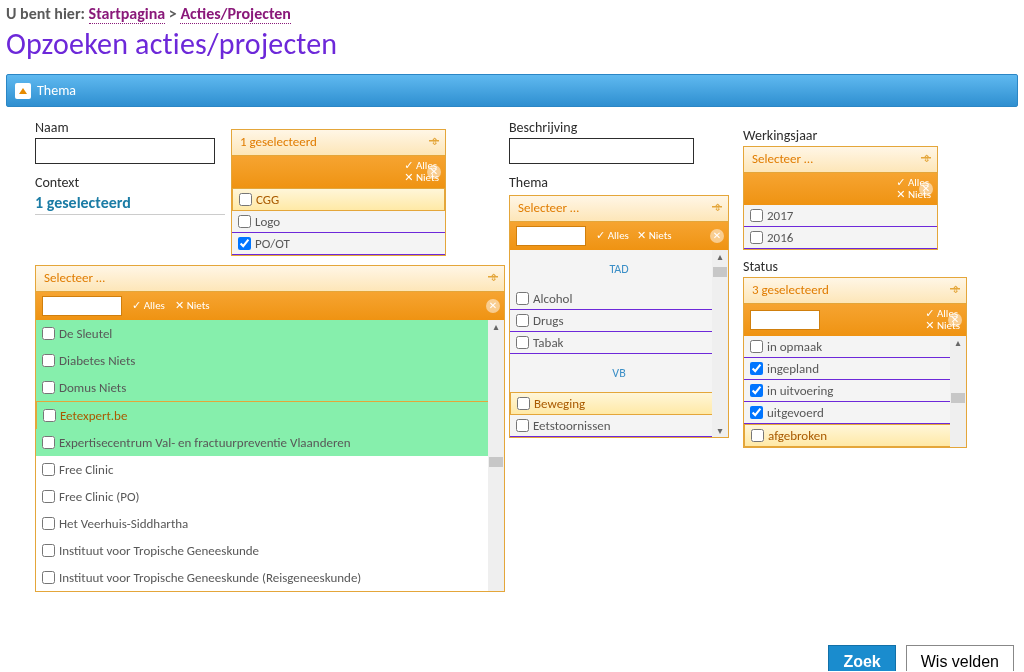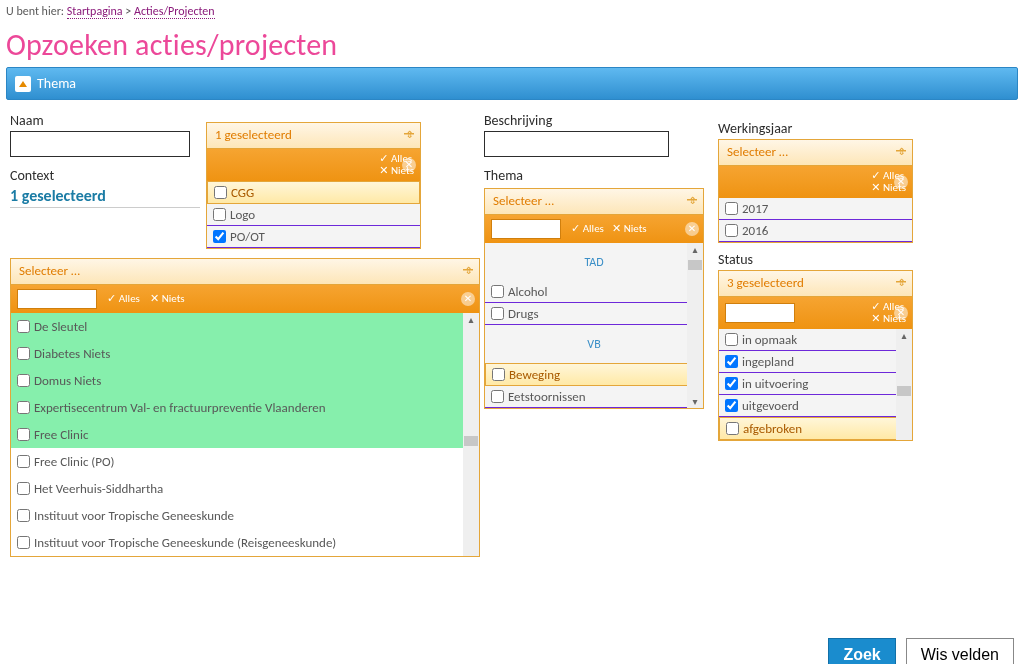--- a/index.html
+++ b/index.html
@@ -5,34 +5,35 @@
   * { box-sizing: border-box; margin: 0; padding: 0; }
   body {
     font-family: "Segoe UI", Calibri, Arial, sans-serif;
     font-size: 13px;
     color: #333;
     background: #fff;
     padding: 4px 6px;
     width: 1024px;
   }
   .breadcrumb {
-    font-size: 12px;
+    font-size: 16px;
     color: #5a5a5a;
-    margin-bottom: 8px;
+    margin-bottom: 2px;
+    font-weight: bold;
   }
   .breadcrumb a {
     color: #8a197a;
     text-decoration: none;
     border-bottom: 1px dotted #8a197a;
   }
   h1.page-title {
     font-size: 30px;
     font-weight: 400;
-    color: #ec4899;
-    margin-bottom: 4px;
+    color: #6d28d9;
+    margin-bottom: 12px;
     letter-spacing: 0.2px;
   }
   .search-bar {
     background: linear-gradient(#5fb9f0, #2f8fd0);
     color: #fff;
     height: 33px;
     line-height: 33px;
     padding-left: 8px;
     font-size: 14px;
     border-radius: 2px;
@@ -45,20 +46,21 @@
     width: 16px; height: 16px;
     background: #fff;
     display: inline-flex;
     align-items: center; justify-content: center;
     border-radius: 2px;
   }
   .search-bar .toggle svg { display:block; }
   .form-area {
     padding: 16px 8px 8px 8px;
     position: relative;
+    margin-left: 25px;
   }
   .label {
     font-size: 14px;
     color: #2d2d2d;
     margin-bottom: 2px;
     display: block;
   }
   .plain-input {
     width: 180px;
     height: 26px;
@@ -307,20 +309,24 @@
           <span>De Sleutel</span>
         </label>
       <label class="ms-item">
           <input type="checkbox" style="">
           <span>Diabetes Niets</span>
         </label>
       <label class="ms-item">
           <input type="checkbox" style="">
           <span>Domus Niets</span>
         </label>
+      <label class="ms-item hl">
+          <input type="checkbox" style="">
+          <span>Eetexpert.be</span>
+        </label>
       <label class="ms-item">
           <input type="checkbox" style="">
           <span>Expertisecentrum Val- en fractuurpreventie Vlaanderen</span>
         </label>
       <label class="ms-item">
           <input type="checkbox" style="">
           <span>Free Clinic</span>
         </label>
       <label class="ms-item">
           <input type="checkbox" style="">
@@ -367,20 +373,24 @@
     </div>
     <div class="ms-list no-scroll" style="max-height:none; position:relative;">
       <div class="ms-group">TAD</div>
       <label class="ms-item">
           <input type="checkbox" style="">
           <span>Alcohol</span>
         </label>
       <label class="ms-item">
           <input type="checkbox" style="">
           <span>Drugs</span>
+        </label>
+      <label class="ms-item">
+          <input type="checkbox" style="">
+          <span>Tabak</span>
         </label>
       <div class="ms-group">VB</div>
       <label class="ms-item hl">
           <input type="checkbox" style="">
           <span>Beweging</span>
         </label>
       <label class="ms-item">
           <input type="checkbox" style="">
           <span>Eetstoornissen</span>
         </label>
@@ -413,21 +423,21 @@
           </label>
         <label class="ms-item">
             <input type="checkbox" style="">
             <span>2016</span>
           </label>
       </div>
     </div>
 
     <div style="height:8px;"></div>
     <span class="label">Status</span>
-    <div class="ms-wrap" style="width:195px;">
+    <div class="ms-wrap" style="width:224px;">
       <div class="ms-header">
         <span>3 geselecteerd</span>
         <span class="arrow">⇕</span>
       </div>
       <div class="ms-toolbar">
         <input class="search-box" style="width: 70px;">
         <div class="actions">
           <span class="act">Alles</span>
           <span class="act2">Niets</span>
         </div>

